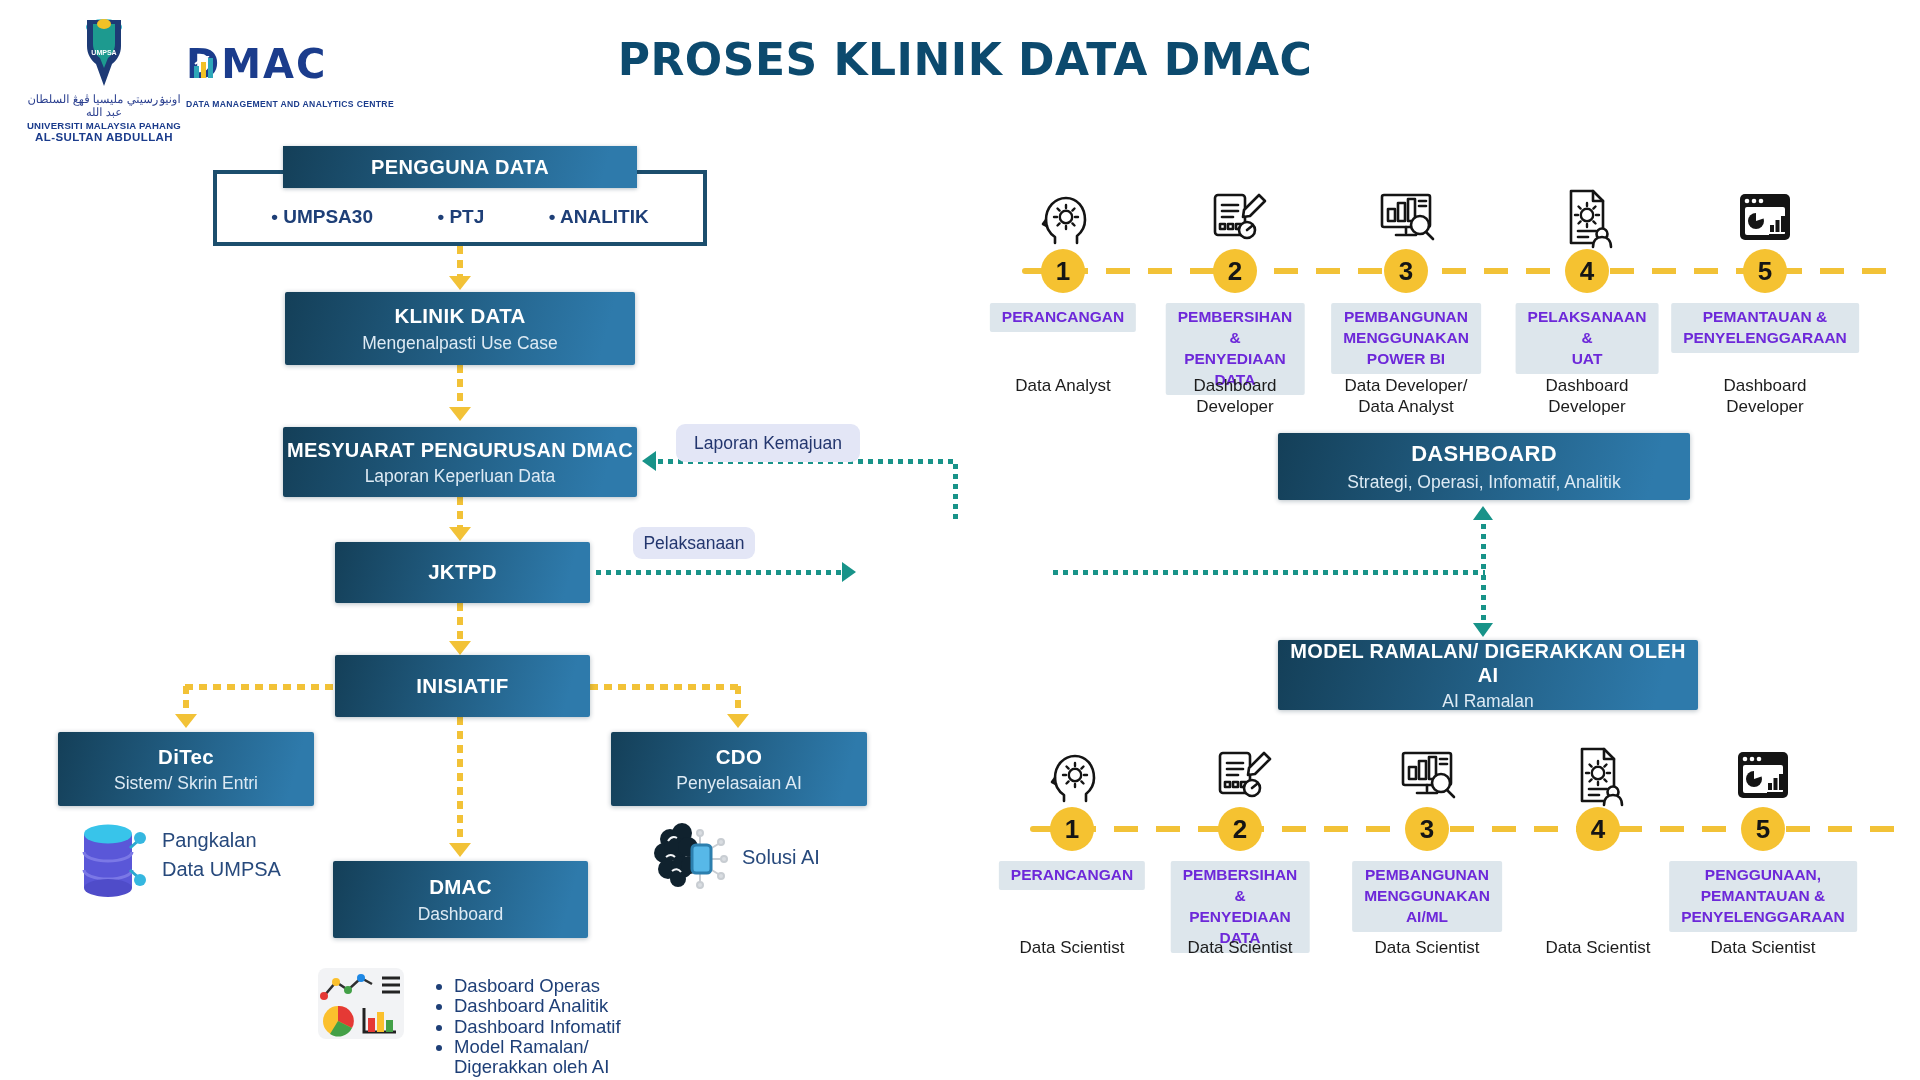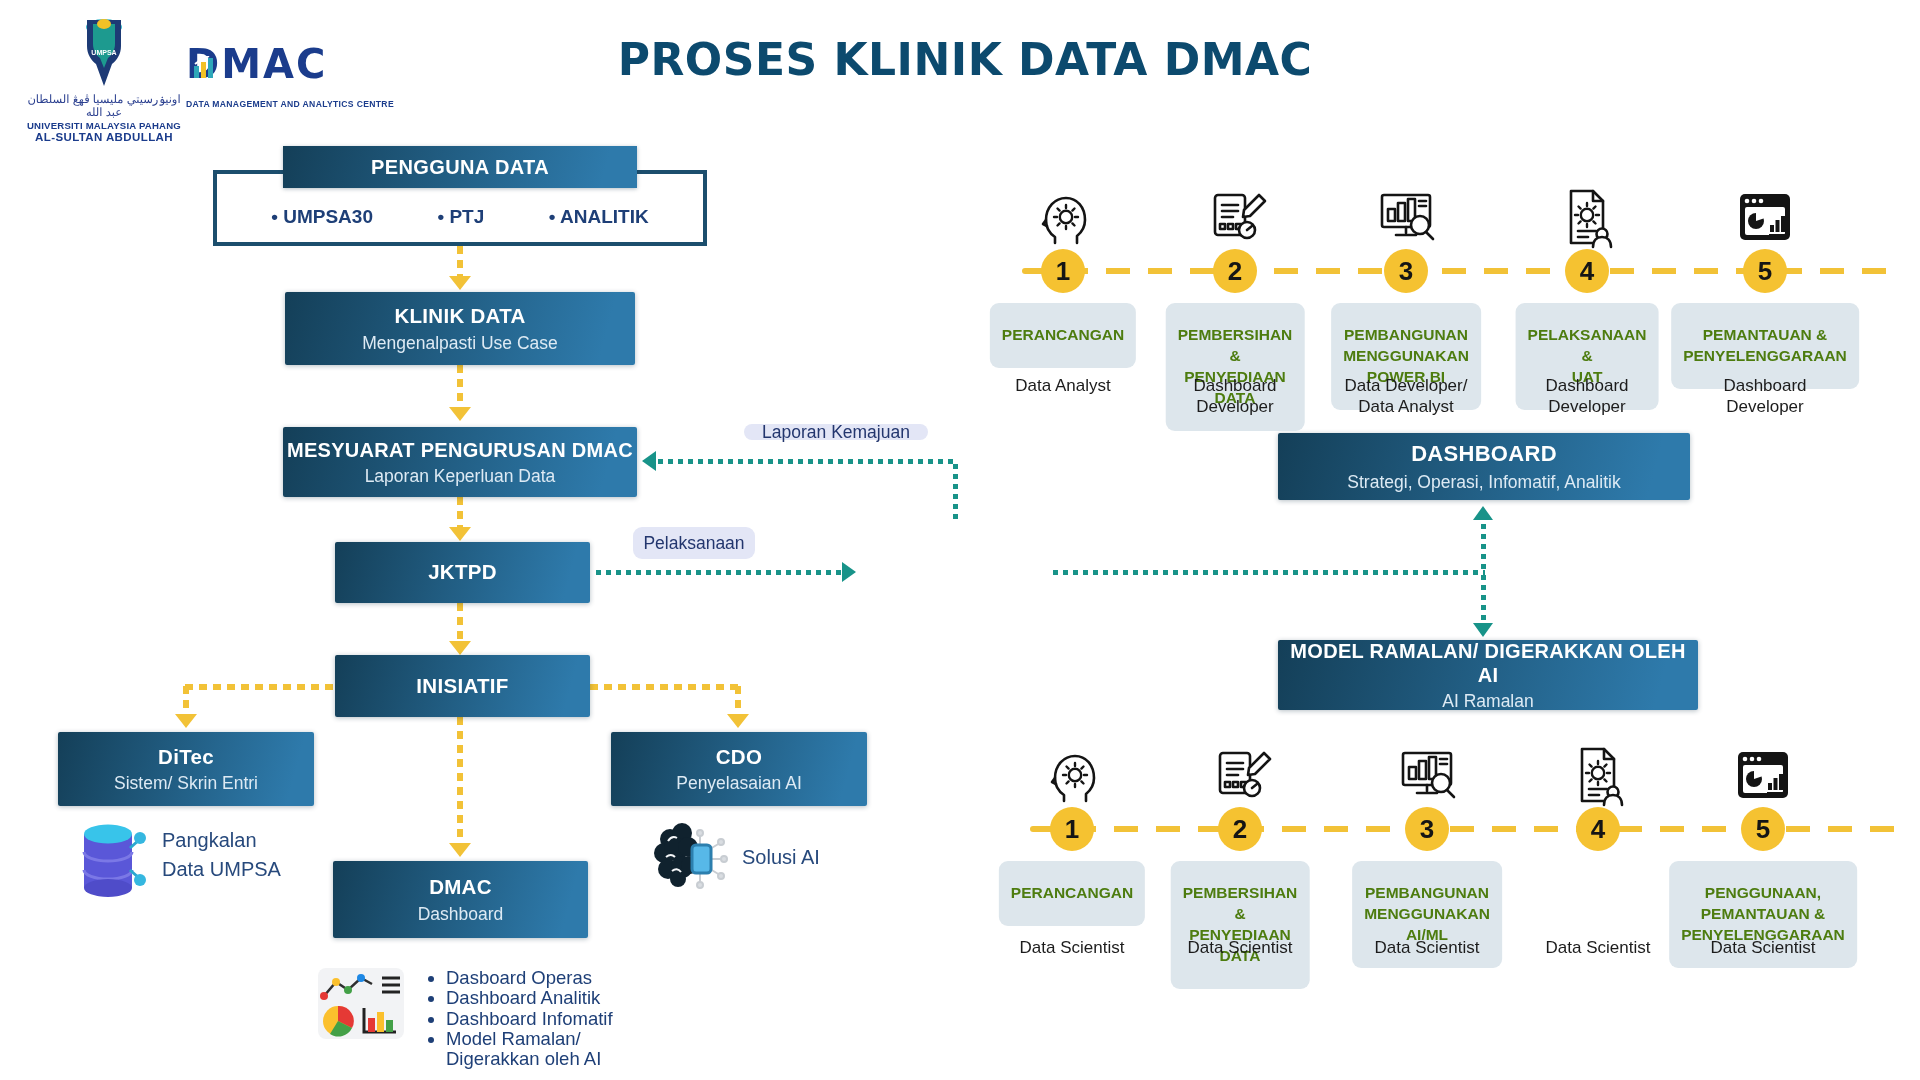--- a/index.html
+++ b/index.html
@@ -66,32 +66,32 @@
     border-left:10px solid transparent;border-right:10px solid transparent;border-top:14px solid var(--teal);}
   .dash-h{position:absolute;height:6px;border-radius:3px;z-index:0;
     background:repeating-linear-gradient(90deg,var(--yellow) 0 24px,transparent 24px 42px);}
 
   
   .edge-pill{position:absolute;background:var(--pill-lav);color:#23366e;font-size:17.5px;
     display:flex;align-items:center;justify-content:center;border-radius:9px;z-index:3;}
 
   
   .note-label{position:absolute;color:#27497c;font-size:20px;line-height:1.45;white-space:pre-line;z-index:2;}
-  .dmac-list{position:absolute;left:418px;top:960px;width:240px;margin:8px;padding:0 0 0 20px;z-index:2;}
+  .dmac-list{position:absolute;left:418px;top:960px;width:240px;margin:16px;padding:0 0 0 20px;z-index:2;}
   .dmac-list li{font-size:18.5px;color:var(--navy);line-height:1.05;white-space:pre-line;margin:0 0 1px 0;}
   .side-icon{position:absolute;z-index:2;}
 
   
   .step-col{position:absolute;width:190px;height:240px;z-index:2;}
   .s-icon{position:absolute;top:0;left:50%;transform:translateX(-50%);}
   .s-num{position:absolute;top:64px;left:50%;margin-left:-22px;width:44px;height:44px;border-radius:50%;
     background:#F5C231;color:#151515;font-weight:800;font-size:26px;line-height:44px;text-align:center;z-index:2;}
   .s-pill{position:absolute;top:118px;left:50%;transform:translateX(-50%);background:var(--pill-gray);
-    color:#4d7c0f;font-weight:700;font-size:15.5px;line-height:1.35;text-align:center;white-space:pre-line;
-    padding:22px 12px;border-radius:9px;}
+    color:#6d28d9;font-weight:700;font-size:15.5px;line-height:1.35;text-align:center;white-space:pre-line;
+    padding:4px 12px;border-radius:2px;}
   .s-role{position:absolute;top:190px;left:50%;margin-left:-110px;width:220px;text-align:center;
     font-size:17px;color:#1c1c1c;line-height:1.25;white-space:pre-line;}
   .track-ai .s-role{top:194px;}
 </style>
 </head>
 <body>
 
 <div class="canvas">
 
   <svg width="0" height="0" style="position:absolute" aria-hidden="true">
@@ -318,21 +318,21 @@
     <li>Dasboard Operas</li>
     <li>Dashboard Analitik</li>
     <li>Dashboard Infomatif</li>
     <li>Model Ramalan/
 Digerakkan oleh AI</li>
   </ul>
 
   <div class="thead-left" style="left:642px;top:451px"></div>
   <div class="tdots-h" style="left:658px;top:459px;width:298px"></div>
   <div class="tdots-v" style="left:953px;top:464px;height:60px"></div>
-  <div class="edge-pill" style="left:744px;top:424px;width:184px;height:16px">Laporan Kemajuan</div>
+  <div class="edge-pill" style="left:676px;top:424px;width:184px;height:38px">Laporan Kemajuan</div>
 
   <div class="tdots-h" style="left:596px;top:570px;width:246px"></div>
   <div class="thead-right" style="left:842px;top:562px"></div>
   <div class="edge-pill" style="left:633px;top:527px;width:122px;height:32px">Pelaksanaan</div>
 
 
   <div class="tdots-h" style="left:1053px;top:570px;width:432px"></div>
   <div class="thead-up" style="left:1473px;top:506px"></div>
   <div class="tdots-v" style="left:1481px;top:524px;height:46px"></div>
   <div class="tdots-v" style="left:1481px;top:575px;height:48px"></div>

